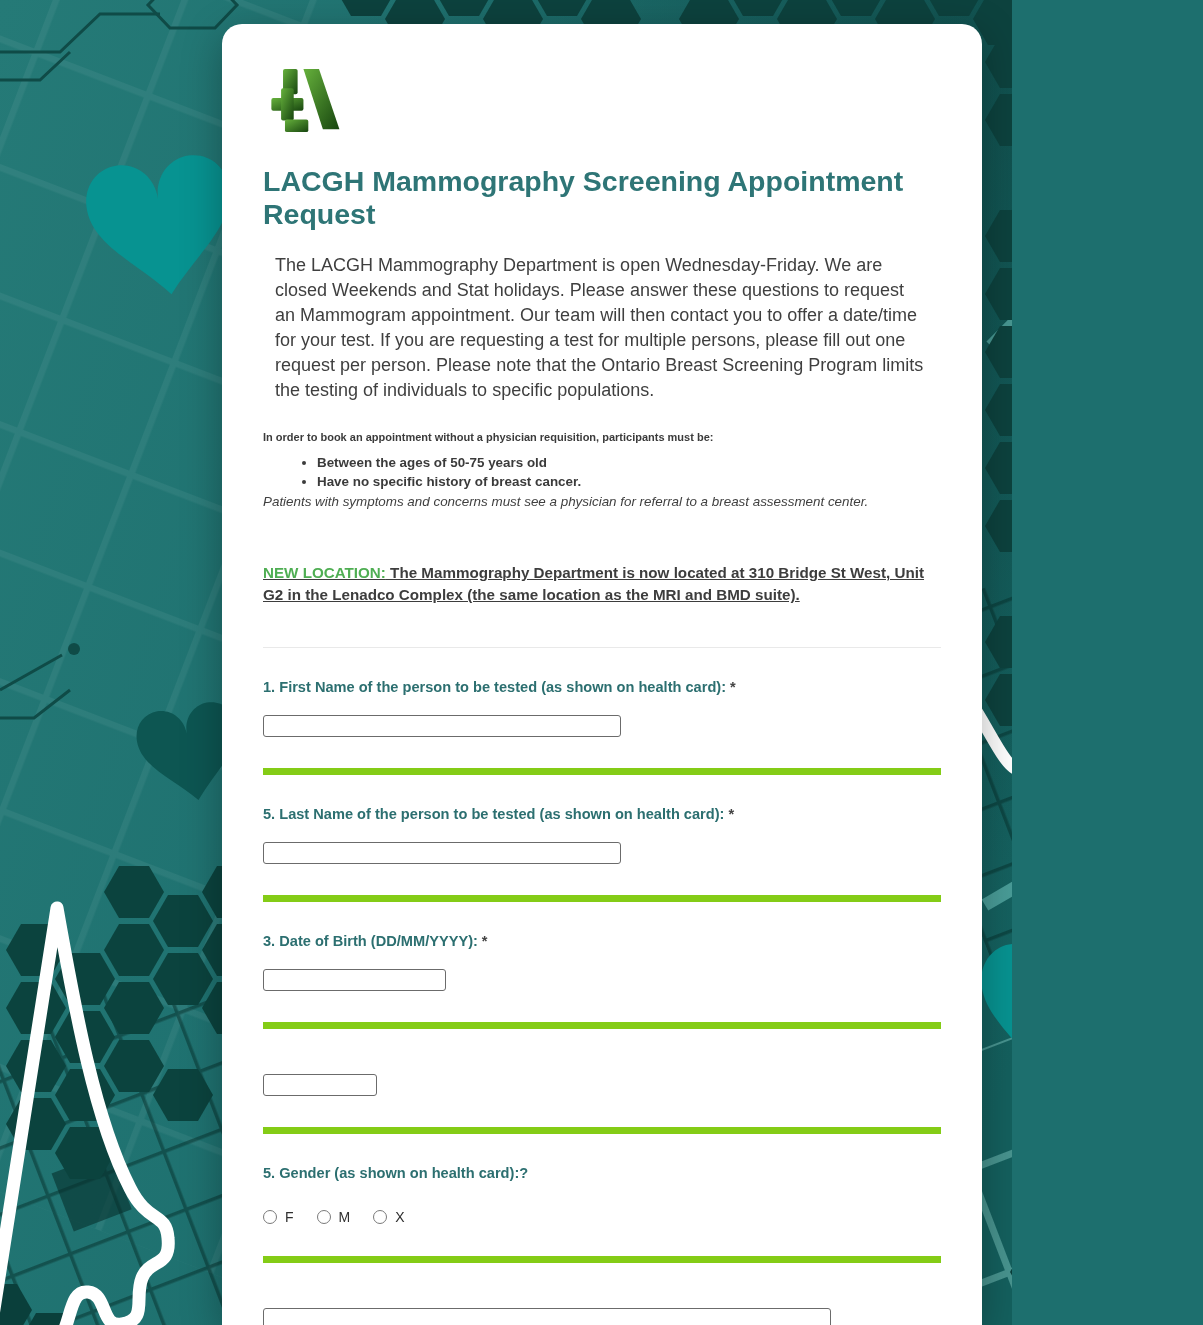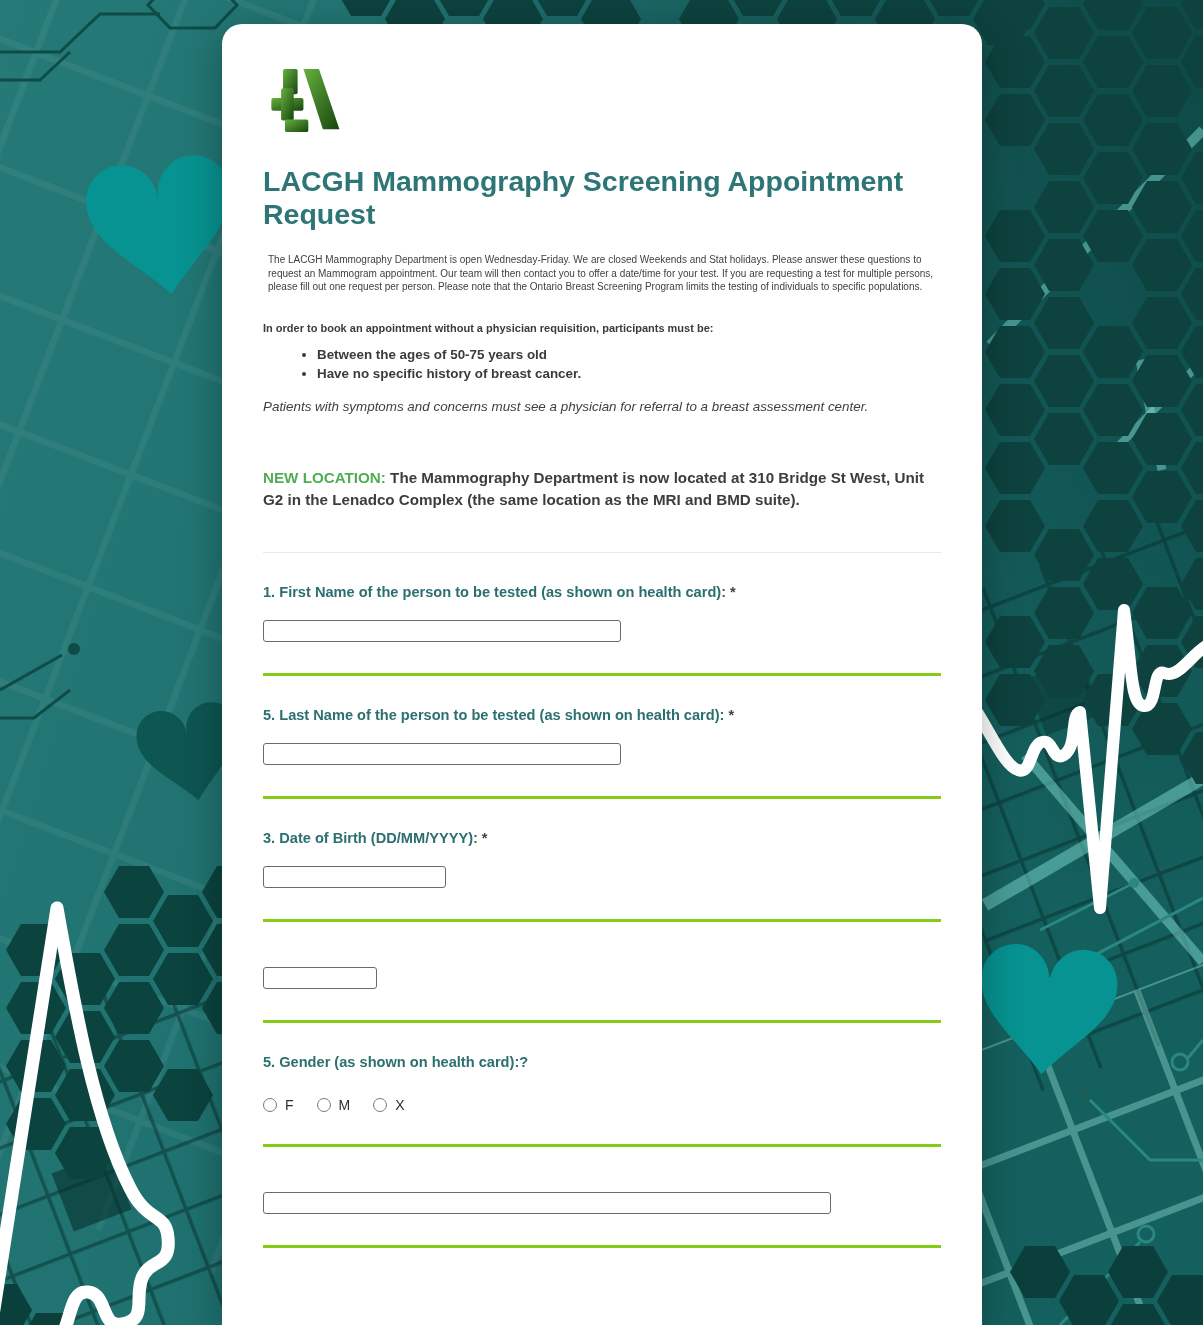--- a/index.html
+++ b/index.html
@@ -1,33 +1,33 @@
 <!DOCTYPE html>
 <html><head>
 <meta charset="utf-8">
 <style>
   html,body{margin:0;padding:0;width:1203px;height:1325px;overflow:hidden;
     font-family:"Liberation Sans", sans-serif;background:#1d6f6e;}
-  .stage{position:relative;width:1203px;height:1325px;overflow:hidden;}
+  .stage{position:relative;width:1012px;height:1325px;overflow:hidden;}
   .bg{position:absolute;left:0;top:0;width:1203px;height:1325px;}
   .card{position:absolute;left:222px;top:24px;width:760px;height:1301px;
     background:#ffffff;border-radius:20px 20px 0 0;box-sizing:border-box;
     padding:0 41px;box-shadow:0 10px 40px rgba(0,0,0,.30);}
   .logo{margin-top:41px;width:77px;height:70px;display:block;}
   h1.title{margin:30px 0 0;font-size:28.5px;line-height:1.17;font-weight:bold;
     color:#2e7576;}
-  .intro{margin:21px 5px 0;font-size:10px;line-height:1.39;color:#3f3f3f;}
+  .intro{margin:21px 12px 0;font-size:18px;line-height:1.39;color:#3f3f3f;}
   .elig-head{margin:27px 0 0;font-size:11px;line-height:1.4;font-weight:bold;color:#3b3b3b;}
   ul.elig{margin:8px 0 0;padding-left:18px;}
   ul.elig li{font-size:13.4px;line-height:1.43;font-weight:bold;color:#3b3b3b;margin-left:36px;}
-  .note{margin:15px 0 0;font-size:13.4px;line-height:1.4;font-style:italic;color:#3f3f3f;}
-  .loc{margin:50px 0 0;font-size:15.2px;line-height:1.45;font-weight:bold;color:#3d3d3d;}
+  .note{margin:2px 0 0;font-size:13.4px;line-height:1.4;font-style:italic;color:#3f3f3f;}
+  .loc{margin:50px 0 0;font-size:15.2px;line-height:1.45;font-weight:bold;color:#3d3d3d;text-decoration:underline;}
   .loc .hl{color:#4fae53;}
   .divider{border:0;border-top:1px solid #e9e9e9;margin:41px 0 0;}
-  .q{padding:29px 0 31px;border-bottom:3px solid #84cc16;}
+  .q{padding:29px 0 31px;border-bottom:7px solid #84cc16;}
   .q-label{font-size:14.6px;line-height:1.5;font-weight:bold;color:#2c6f70;}
   .q-label .req{color:#444444;font-weight:bold;margin-left:4px;}
   .q input[type=text]{display:block;margin-top:16px;height:22px;box-sizing:border-box;
     border:1px solid #6b6b6b;border-radius:3px;background:#fff;padding:1px 6px;
     font-size:13px;font-family:"Liberation Sans",sans-serif;color:#222;}
   .w358{width:358px;} .w183{width:183px;} .w114{width:114px;} .w568{width:568px;}
   .radio-row{margin-top:24px;display:flex;align-items:center;}
   .radio-opt{display:flex;align-items:center;margin-right:23px;}
   .radio-opt input{appearance:none;-webkit-appearance:none;width:14px;height:14px;
     border:1.5px solid #7a7a7a;border-radius:50%;background:#fff;margin:0 8px 0 0;}

